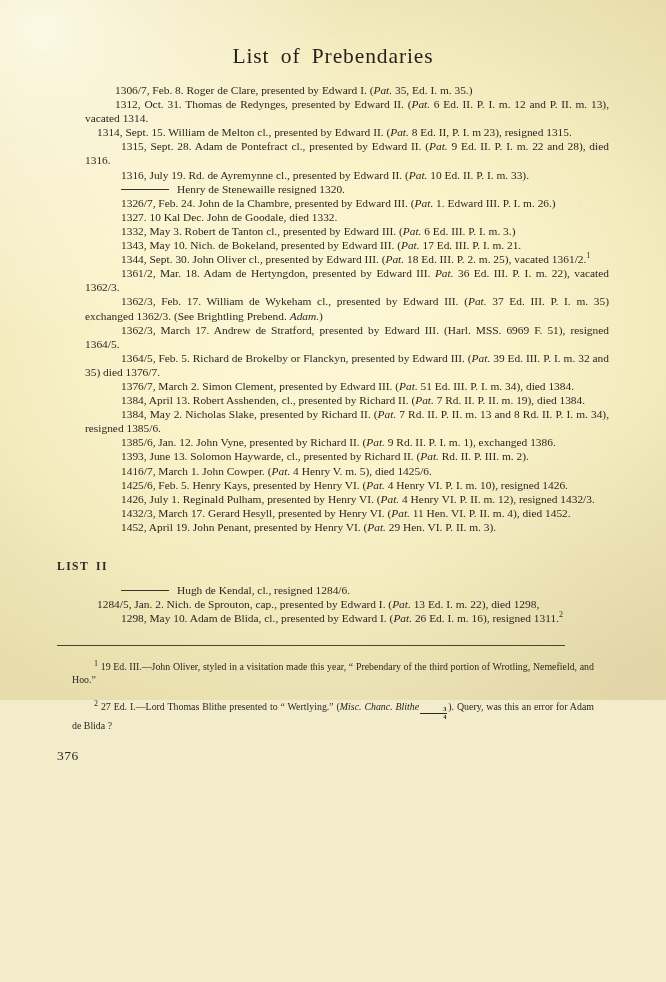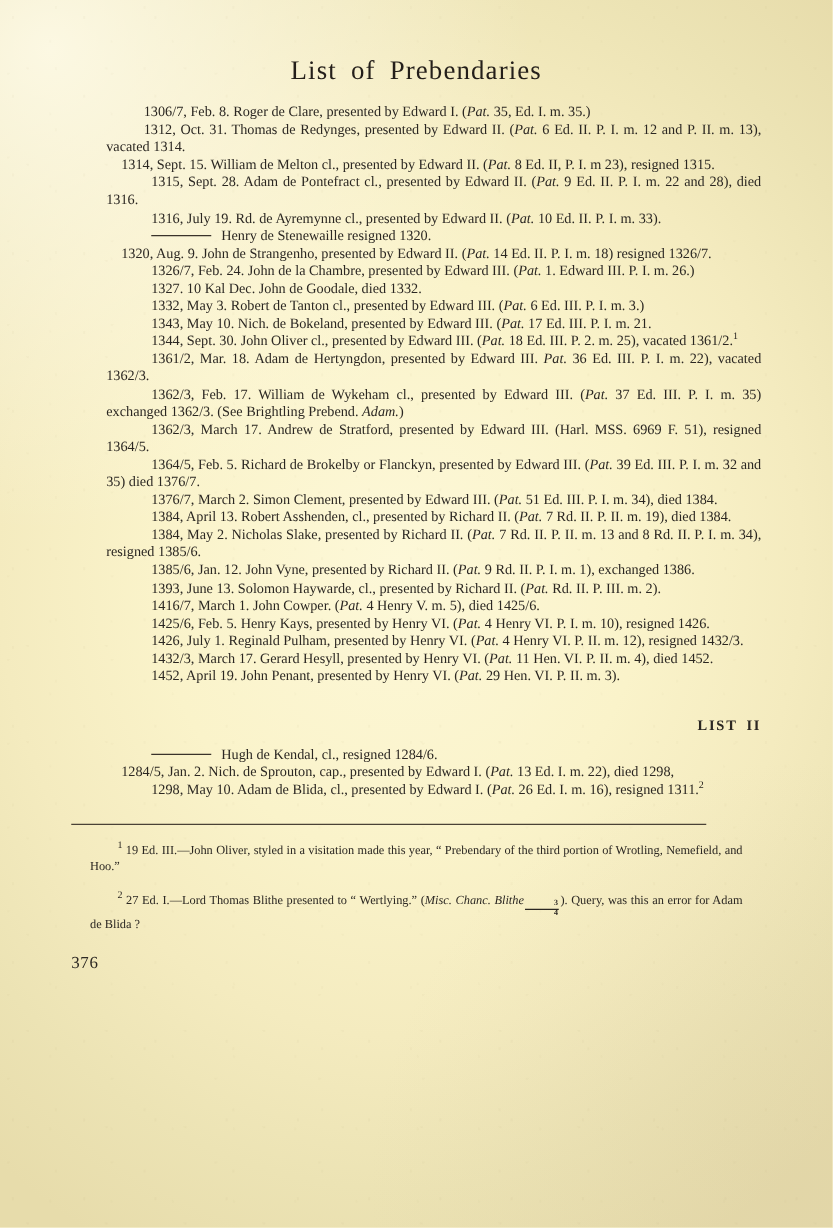--- a/index.html
+++ b/index.html
@@ -13,21 +13,21 @@
     overflow: hidden;
     background: #f3eccb;
     font-family: "Liberation Serif", "DejaVu Serif", serif;
     color: #2b2722;
   }
 
   
   .page {
     position: relative;
     width: 666px;
-    height: 982px;
+    height: 700px;
     box-sizing: border-box;
     background:
       radial-gradient(ellipse 78% 62% at 48% 46%,
         #fdf8d8 0%,
         #faf3ca 38%,
         #f4ebbf 62%,
         #ece3b4 82%,
         #e7dcab 100%),
       linear-gradient(120deg, #f6eec9 0%, #f9f2cf 45%, #f2e9c0 100%);
   }
@@ -102,21 +102,21 @@
     font-style: italic;
   }
 
   sup.fn {
     font-size: 8px;
     vertical-align: super;
     line-height: 0;
   }
 
   .list-heading {
-    text-align: right;
+    text-align: left;
     font-size: 11.6px;
     letter-spacing: 1.4px;
     word-spacing: 3px;
     margin: 26px 0 10px 0;
   }
 
   .footnote-rule {
     width: 508px;
     height: 0;
     border-top: 1.1px solid #4a4236;
@@ -162,21 +162,20 @@
 
     <h1 class="page-title">List of Prebendaries</h1>
 
     <div class="entries">
       <p class="entry">1306/7, Feb. 8.   Roger de Clare, presented by Edward I.  (<i>Pat.</i> 35, Ed. I. m. 35.)</p>
       <p class="entry">1312, Oct. 31.   Thomas de Redynges, presented by Edward II.  (<i>Pat.</i> 6 Ed. II. P. I. m. 12 and P. II. m. 13), vacated 1314.</p>
       <p class="entry indent-sm">1314, Sept. 15.   William de Melton cl., presented by Edward II.  (<i>Pat.</i> 8 Ed. II, P. I. m 23), resigned 1315.</p>
       <p class="entry indent-lg">1315, Sept. 28.   Adam de Pontefract cl., presented by Edward II.  (<i>Pat.</i> 9 Ed. II. P. I. m. 22 and 28), died 1316.</p>
       <p class="entry indent-lg">1316, July 19.   Rd. de Ayremynne cl., presented by Edward II.  (<i>Pat.</i> 10 Ed. II. P. I. m. 33).</p>
       <p class="entry indent-lg"><span class="rule-dash"></span><span>Henry de Stenewaille resigned 1320.</span></p>
-      <p class="entry indent-sm">1320, Aug. 9.   John de Strangenho, presented by Edward II.  (<i>Pat.</i> 14 Ed. II. P. I. m. 18) resigned 1326/7.</p>
       <p class="entry indent-lg">1326/7, Feb. 24.   John de la Chambre, presented by Edward III.  (<i>Pat.</i> 1. Edward III. P. I. m. 26.)</p>
       <p class="entry indent-lg">1327.   10 Kal Dec.   John de Goodale, died 1332.</p>
       <p class="entry indent-lg">1332, May 3.   Robert de Tanton cl., presented by Edward III.  (<i>Pat.</i> 6 Ed. III. P. I. m. 3.)</p>
       <p class="entry indent-lg">1343, May 10.   Nich. de Bokeland, presented by Edward III.  (<i>Pat.</i> 17 Ed. III. P. I. m. 21.</p>
       <p class="entry indent-lg"><span>1344, Sept. 30.   John Oliver cl., presented by Edward III.  (<i>Pat.</i> 18 Ed. III. P. 2. m. 25), vacated 1361/2.</span><sup class="fn">1</sup></p>
       <p class="entry indent-lg">1361/2, Mar. 18.   Adam de Hertyngdon, presented by Edward III.  <i>Pat.</i> 36 Ed. III. P. I. m. 22), vacated 1362/3.</p>
       <p class="entry indent-lg">1362/3, Feb. 17.   William de Wykeham cl., presented by Edward III. (<i>Pat.</i> 37 Ed. III. P. I. m. 35) exchanged 1362/3.   (See Brightling Prebend.  <i>Adam.</i>)</p>
       <p class="entry indent-lg">1362/3, March 17.   Andrew de Stratford, presented by Edward III.   (Harl. MSS. 6969 F. 51), resigned 1364/5.</p>
       <p class="entry indent-lg">1364/5, Feb. 5.   Richard de Brokelby or Flanckyn, presented by Edward III.  (<i>Pat.</i> 39 Ed. III. P. I. m. 32 and 35) died 1376/7.</p>
       <p class="entry indent-lg">1376/7, March 2.   Simon Clement, presented by Edward III.  (<i>Pat.</i> 51 Ed. III. P. I. m. 34), died 1384.</p>

